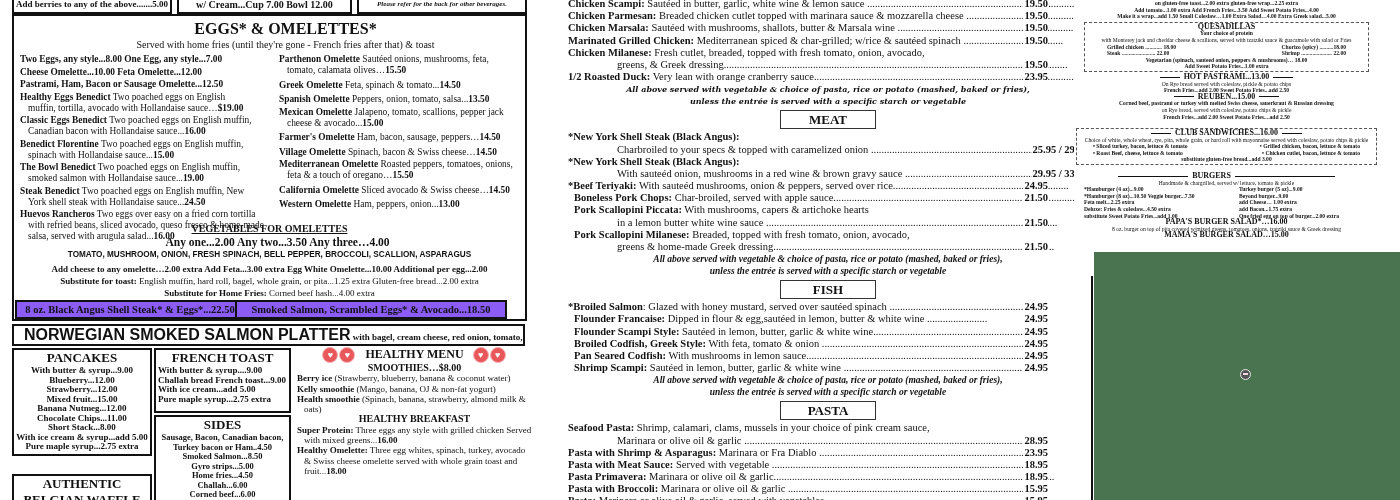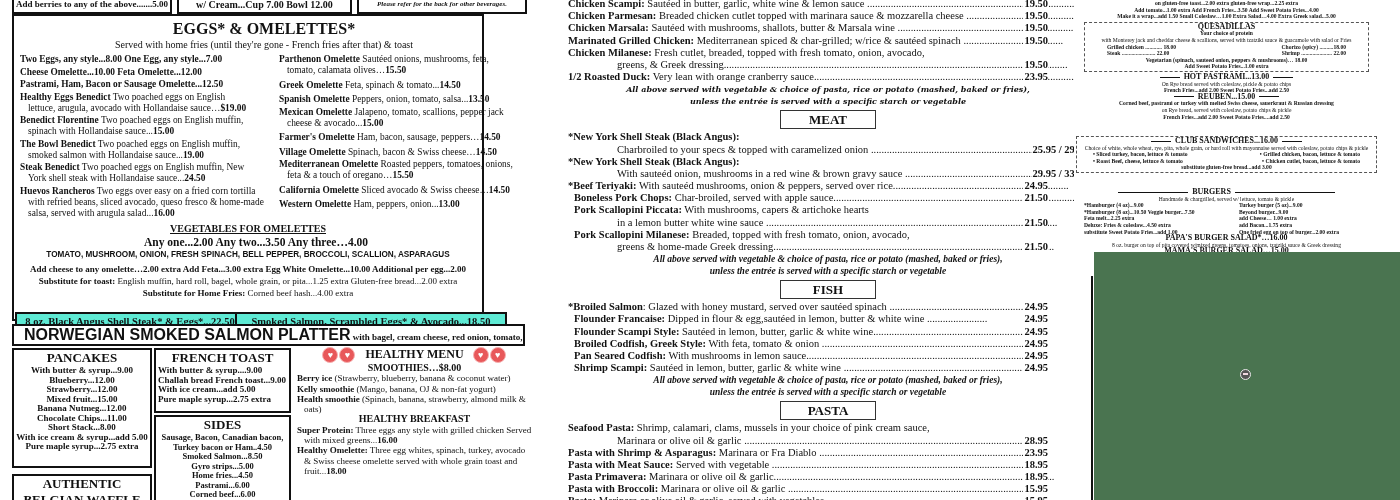--- a/index.html
+++ b/index.html
@@ -11,35 +11,35 @@
   #divider { position:absolute; left:1091px; top:0; width:2px; height:500px; background:#111; }
   #page-right { left:1074px; width:305px; height:276px; }
   #green-panel { position:absolute; left:1094px; top:252px; width:306px; height:248px; background:#4a7450; }
   #zoom-out-btn { position:absolute; left:1240px; top:369px; width:11px; height:11px; border-radius:50%;
       border:1.5px solid #e8e8e8; background:#555; box-sizing:border-box; cursor:pointer; }
   #zoom-out-btn::after { content:""; position:absolute; left:2px; right:2px; top:3px; height:2px; background:#f0d8e0; }
 
   
   .box { position:absolute; border:2.5px solid #111; box-sizing:border-box; background:#fff; }
   .topbox { top:-6px; height:20px; font-size:9px; font-weight:bold; text-align:center; line-height:17px; }
-  .eggs-box { left:12px; top:14px; width:472px; height:307px;padding-left:32px; }
+  .eggs-box { left:12px; top:14px; width:515px; height:307px;padding-left:32px; }
   .eggs-title { font-size:16px; font-weight:bold; text-align:center; margin-top:4px; }
   .eggs-sub { font-size:10px; text-align:center; margin-top:1px; }
   .col { position:absolute; font-size:9.4px; line-height:11px; }
   .col .it { margin-bottom:1.5px; }
   .col .it.gap { margin-bottom:3.5px; }
   .b { font-weight:bold; }
   .ind { padding-left:8px; }
   .veg { position:absolute; left:0; right:0; top:207px; text-align:center; }
   .veg-title { font-size:10px; font-weight:bold; text-decoration:underline; }
   .veg-prices { font-size:11.5px; font-weight:bold; margin-top:2px;margin-left:16px; }
   .veg-list { font-family:"Liberation Sans", sans-serif; font-size:8.2px; font-weight:bold; margin-top:2px; }
   .veg-extra { font-size:9px; margin-top:4px; line-height:12px; }
-  .inset { position:absolute; top:300px; height:19px; border:2.5px solid #111; box-sizing:border-box; background:#5eead4;
-           font-size:10.5px; font-weight:bold; text-align:center; line-height:15px;margin-top:12px; }
+  .inset { position:absolute; top:300px; height:19px; border:2.5px solid #111; box-sizing:border-box; background:#8b5cf6;
+           font-size:10.5px; font-weight:bold; text-align:center; line-height:15px; }
   .salmon-platter { left:12px; top:324px; width:513px; height:22px; font-size:9px; line-height:17px; padding-left:10px; }
   .salmon-platter .big { font-family:"Liberation Sans", sans-serif; font-size:16px; font-weight:bold; }
   .small-title { font-size:13px; font-weight:bold; text-align:center; }
   .small-list { font-size:9px; font-weight:bold; line-height:9.5px; }
   .small-list.center { text-align:center; }
   .healthy { position:absolute; left:297px; top:347px; width:235px; font-size:9px; line-height:10.3px; }
   .heart { display:inline-block; width:14px; height:14px; border-radius:50%; background:#e8585a; border:1px solid #f7b0b0;
            vertical-align:middle; margin-right:1px; color:#fff; font-size:9px; line-height:14px; text-align:center; }
   .healthy .h-title { font-size:12px; font-weight:bold; text-align:center; }
   .healthy .h-sub { font-size:10px; font-weight:bold; text-align:center; }
@@ -71,21 +71,22 @@
   <div class="box topbox" style="left:357px;width:170px;font-style:italic;font-size:7px;"><span>Please refer for the back for other beverages.</span></div>
 
   <div class="box eggs-box">
     <div class="eggs-title">EGGS* &amp; OMELETTES*</div>
     <div class="eggs-sub">Served with home fries (until they're gone - French fries after that) &amp; toast</div>
 
     <div class="col" style="left:6px;top:38px;width:250px;">
       <div class="it b"><span>Two Eggs, any style...8.00     One Egg, any style...7.00</span></div>
       <div class="it b"><span>Cheese Omelette...10.00     Feta Omelette...12.00</span></div>
       <div class="it b"><span>Pastrami, Ham, Bacon or Sausage Omelette...12.50</span></div>
-      <div class="it"><span class="b">Healthy Eggs Benedict</span><span> Two poached eggs on English</span><div class="ind"><span>lettuce, arugula, avocado with Hollandaise sauce…</span><span class="b">$19.00</span></div></div>
+      <div class="it"><span class="b">Healthy Eggs Benedict</span><span> Two poached eggs on English</span><div class="ind"><span>muffin, tortilla, avocado with Hollandaise sauce…</span><span class="b">$19.00</span></div></div>
+      <div class="it"><span class="b">Classic Eggs Benedict</span><span> Two poached eggs on English muffin,</span><div class="ind"><span>Canadian bacon with Hollandaise sauce...</span><span class="b">16.00</span></div></div>
       <div class="it"><span class="b">Benedict Florentine</span><span> Two poached eggs on English muffin,</span><div class="ind"><span>spinach with Hollandaise sauce...</span><span class="b">15.00</span></div></div>
       <div class="it"><span class="b">The Bowl Benedict</span><span> Two poached eggs on English muffin,</span><div class="ind"><span>smoked salmon with Hollandaise sauce...</span><span class="b">19.00</span></div></div>
       <div class="it"><span class="b">Steak Benedict</span><span> Two poached eggs on English muffin, New</span><div class="ind"><span>York shell steak with Hollandaise sauce...</span><span class="b">24.50</span></div></div>
       <div class="it"><span class="b">Huevos Rancheros</span><span> Two eggs over easy on a fried corn tortilla</span><div class="ind"><span>with refried beans, sliced avocado, queso fresco &amp; home-made salsa, served with arugula salad...</span><span class="b">16.00</span></div></div>
     </div>
 
     <div class="col" style="left:265px;top:38px;width:245px;">
       <div class="it gap"><span class="b">Parthenon Omelette</span><span> Sautéed onions, mushrooms, feta,</span><div class="ind"><span>tomato, calamata olives…</span><span class="b">15.50</span></div></div>
       <div class="it gap"><span class="b">Greek Omelette</span><span> Feta, spinach &amp; tomato...</span><span class="b">14.50</span></div>
       <div class="it"><span class="b">Spanish Omelette</span><span> Peppers, onion, tomato, salsa...</span><span class="b">13.50</span></div>
@@ -109,21 +110,21 @@
     </div>
   </div>
 
   <div class="inset" style="left:15px;width:230px;"><span>8 oz. Black Angus Shell Steak* &amp; Eggs*...22.50</span></div>
   <div class="inset" style="left:235px;width:272px;"><span>Smoked Salmon, Scrambled Eggs* &amp; Avocado...18.50</span></div>
 
   <div class="box salmon-platter">
     <span class="big">NORWEGIAN SMOKED SALMON PLATTER</span><span class="b"> with bagel, cream cheese, red onion, tomato, lettuce &amp; capers...20.50</span>
   </div>
 
-  <div class="box" style="left:12px;top:348px;width:140px;height:120px;">
+  <div class="box" style="left:12px;top:348px;width:140px;height:108px;">
     <div class="small-title">PANCAKES</div>
     <div class="small-list center">
       <div>With butter &amp; syrup...9.00</div>
         <div>Blueberry...12.00</div>
       <div>Strawberry...12.00</div>
         <div>Mixed fruit...15.00</div>
       <div>Banana Nutmeg...12.00</div>
         <div>Chocolate Chips...11.00</div>
       <div>Short Stack...8.00</div>
         <div>With ice cream &amp; syrup...add 5.00</div>
@@ -146,21 +147,21 @@
     </div>
   </div>
 
   <div class="box" style="left:154px;top:415px;width:137px;height:100px;">
     <div class="small-title">SIDES</div>
     <div class="small-list center" style="font-size:8.5px;">
       <div>Sausage, Bacon, Canadian bacon, Turkey bacon or Ham..4.50</div>
         <div>Smoked Salmon...8.50</div>
       <div>Gyro strips...5.00</div>
         <div>Home fries...4.50</div>
-      <div>Pastrami...6.00</div>
+      <div>Challah...6.00</div>
         <div>Corned beef...6.00</div>
       <div>Corned beef hash...6.00</div>
     </div>
   </div>
 
   <div class="healthy">
     <div class="h-title">
       <span class="heart">♥</span><span class="heart">♥</span>
       <span style="margin:0 6px;">HEALTHY MENU</span>
       <span class="heart">♥</span><span class="heart">♥</span>
@@ -254,21 +255,21 @@
 
   <div class="rp-title"><span class="rp-rule"></span><span>HOT PASTRAMI...13.00</span><span class="rp-rule"></span></div>
   <div>On Rye bread served with coleslaw, pickle &amp; potato chips</div>
   <div class="b">French Fries...add 2.00   Sweet Potato Fries...add 2.50</div>
 
   <div class="rp-title"><span class="rp-rule"></span><span>REUBEN...15.00</span><span class="rp-rule"></span></div>
   <div class="b">Corned beef, pastrami or turkey with melted Swiss cheese, sauerkraut &amp; Russian dressing</div>
   <div>on Rye bread, served with coleslaw, potato chips &amp; pickle</div>
   <div class="b">French Fries...add 2.00   Sweet Potato Fries....add 2.50</div>
 
-  <div class="dash-box" style="margin:16px 2px;">
+  <div class="dash-box" style="margin:8px 2px;">
     <div class="rp-title"><span class="rp-rule"></span><span>CLUB SANDWICHES...16.00</span><span class="rp-rule"></span></div>
     <div>Choice of white, whole wheat, rye, pita, whole grain, or hard roll with mayonnaise served with coleslaw, potato chips &amp; pickle</div>
     <div class="two b" style="padding:0 14px;">
         <span>• Sliced turkey, bacon, lettuce &amp; tomato</span>
         <span>• Grilled chicken, bacon, lettuce &amp; tomato</span>
       </div>
     <div class="two b" style="padding:0 14px;">
         <span>• Roast Beef, cheese, lettuce &amp; tomato</span>
         <span>• Chicken cutlet, bacon, lettuce &amp; tomato</span>
       </div>

